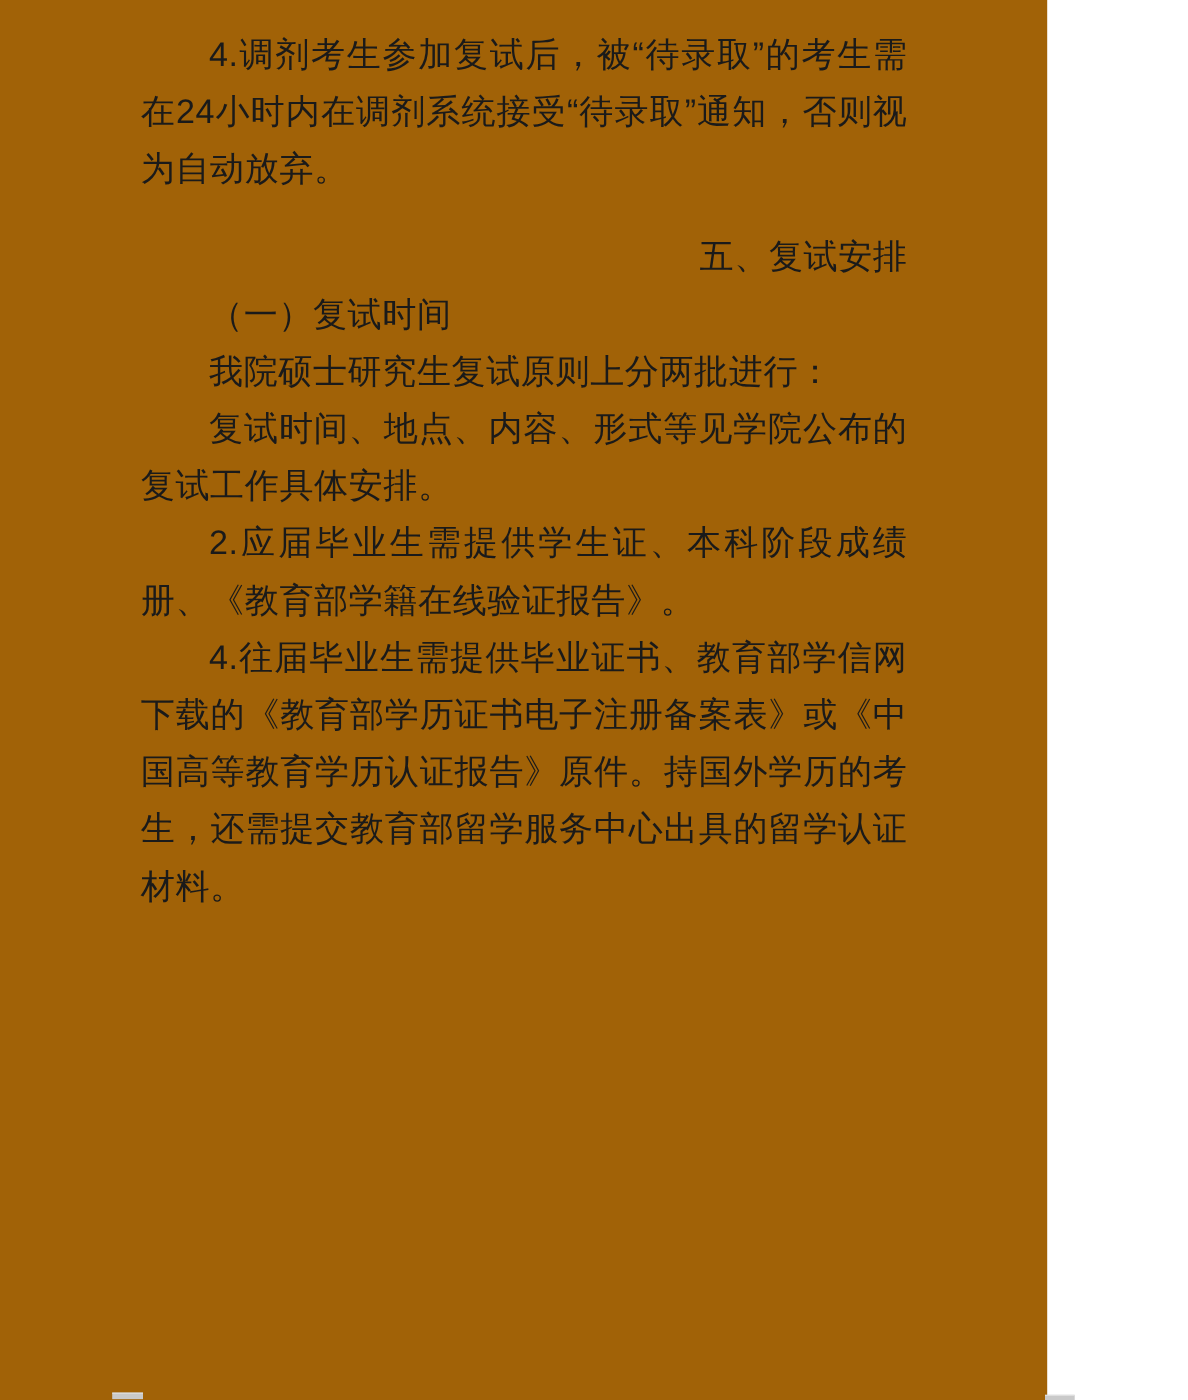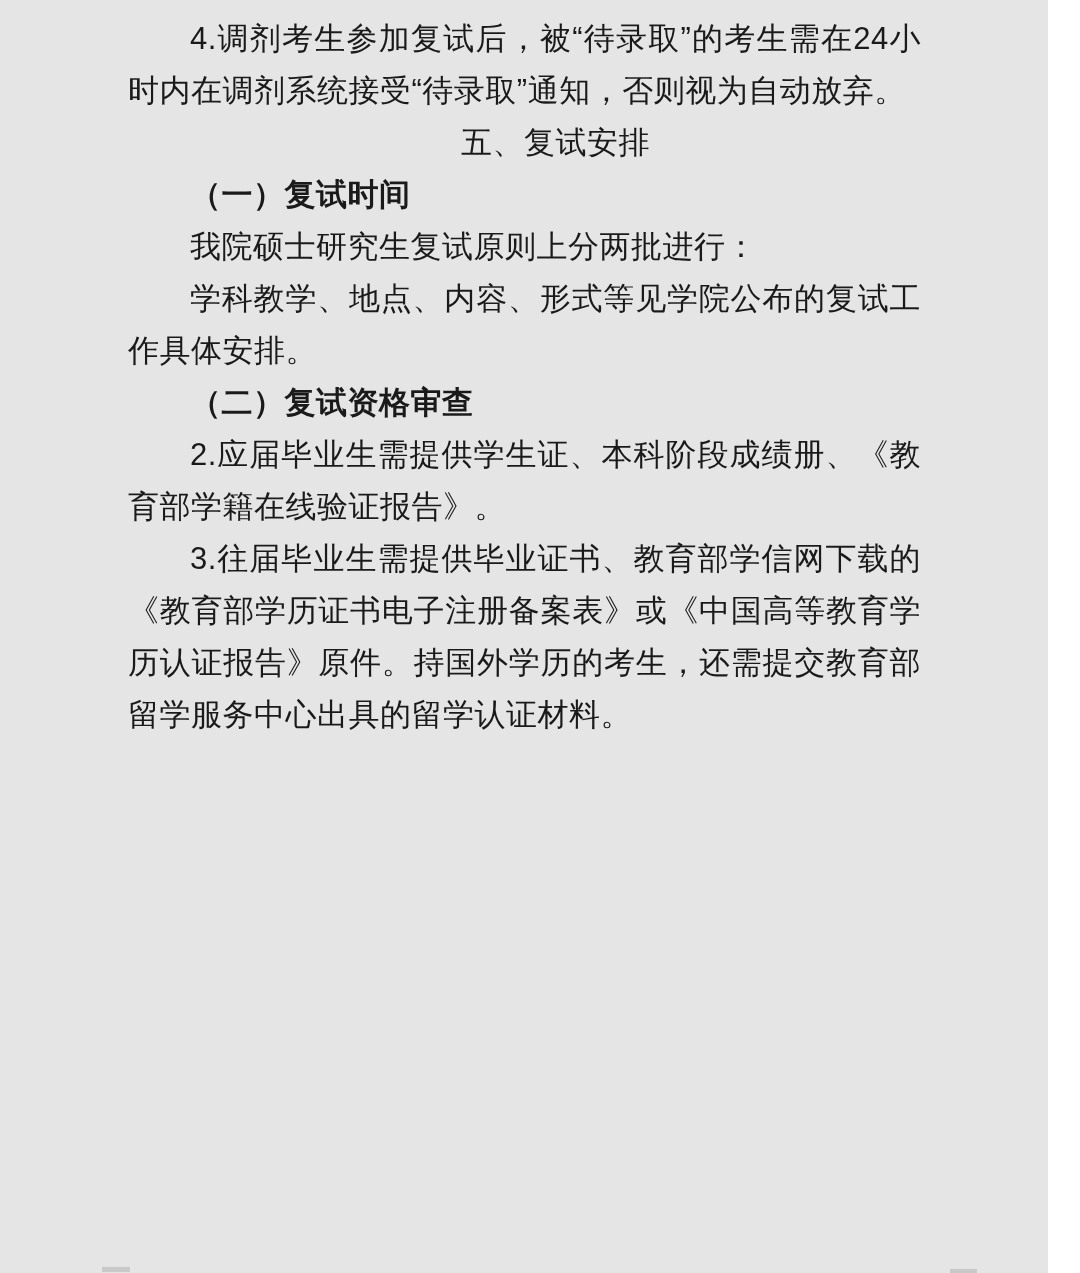--- a/index.html
+++ b/index.html
@@ -9,41 +9,42 @@
   }
   body {
     width: 1080px;
     height: 1273px;
     font-family: "Liberation Sans", "DejaVu Sans", sans-serif;
     overflow: hidden;
   }
   .page {
     position: relative;
     box-sizing: border-box;
-    width: 1048px;
+    width: 952px;
     height: 1273px;
-    padding: 13px 127px 0 128px;
-    background: #e5e5e5;
+    padding: 24px 127px 0 128px;
+    background: #a16207;
     color: #1a1a1a;
   }
   .para {
     margin: 0;
     font-size: 31px;
     line-height: 52px;
     text-indent: 2em;
     text-align: justify;
     letter-spacing: 0.5px;
     color: #1a1a1a;
   }
   .heading {
-    font-weight: bold;
+    font-weight: normal;
     text-align: left;
   }
   .section {
-    text-align: center;
+    text-align: right;
+    margin-top: 28px;
   }
   .artifact {
     position: absolute;
     background: #c9c9c9;
     border-top: 1px solid #e2e2e2;
   }
   .artifact-left {
     left: 102px;
     top: 1266px;
     width: 28px;
@@ -57,20 +58,19 @@
   }
 </style>
 </head>
 <body>
 
 <div class="page">
   <p class="para">4.调剂考生参加复试后，被“待录取”的考生需在24小时内在调剂系统接受“待录取”通知，否则视为自动放弃。</p>
   <p class="para section">五、复试安排</p>
   <p class="para heading">（一）复试时间</p>
   <p class="para">我院硕士研究生复试原则上分两批进行：</p>
-  <p class="para">学科教学、地点、内容、形式等见学院公布的复试工作具体安排。</p>
-  <p class="para heading">（二）复试资格审查</p>
+  <p class="para">复试时间、地点、内容、形式等见学院公布的复试工作具体安排。</p>
   <p class="para">2.应届毕业生需提供学生证、本科阶段成绩册、《教育部学籍在线验证报告》。</p>
-  <p class="para">3.往届毕业生需提供毕业证书、教育部学信网下载的《教育部学历证书电子注册备案表》或《中国高等教育学历认证报告》原件。持国外学历的考生，还需提交教育部留学服务中心出具的留学认证材料。</p>
+  <p class="para">4.往届毕业生需提供毕业证书、教育部学信网下载的《教育部学历证书电子注册备案表》或《中国高等教育学历认证报告》原件。持国外学历的考生，还需提交教育部留学服务中心出具的留学认证材料。</p>
 
   <div class="artifact artifact-left"></div>
   <div class="artifact artifact-right"></div>
 </div>
 
 </body></html>

